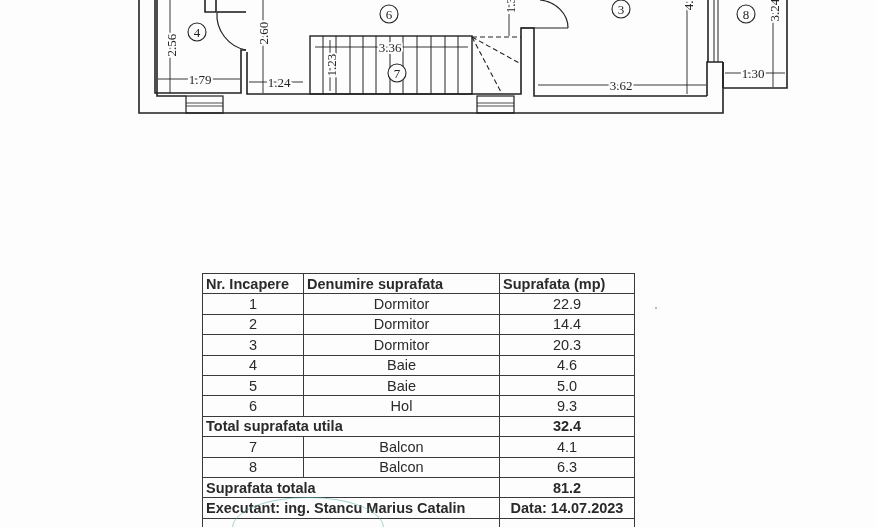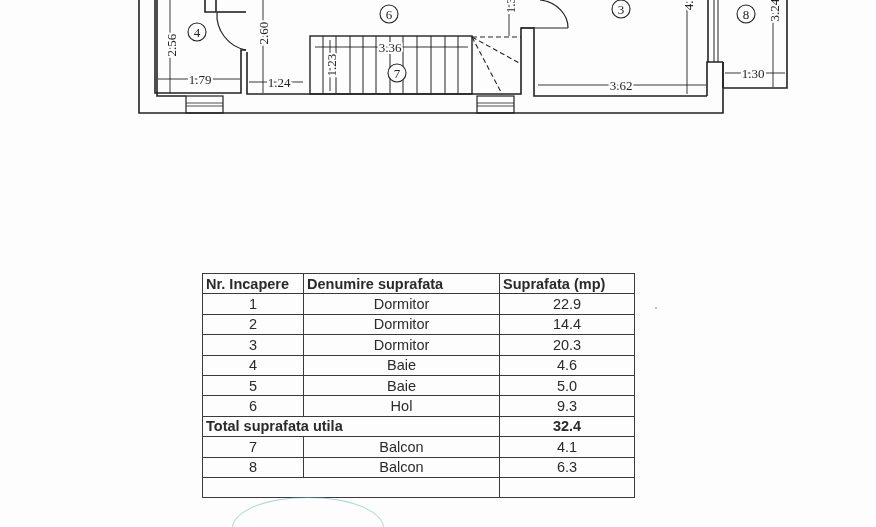--- a/index.html
+++ b/index.html
@@ -184,19 +184,27 @@
     <td class="c">7</td>
     <td class="c">Balcon</td>
     <td class="c">4.1</td>
   </tr>
   <tr>
     <td class="c">8</td>
     <td class="c">Balcon</td>
     <td class="c">6.3</td>
   </tr>
   <tr>
+    <td class="l b" colspan="2">Suprafata totala</td>
+    <td class="c b">81.2</td>
+  </tr>
+  <tr>
+    <td class="l b" colspan="2">Executant: ing. Stancu Marius Catalin</td>
+    <td class="c b">Data: 14.07.2023</td>
+  </tr>
+  <tr>
     <td colspan="2"></td>
     <td></td>
   </tr>
 </tbody>
   </table>
 
 <div class="stamp"></div>
 
 </body></html>

